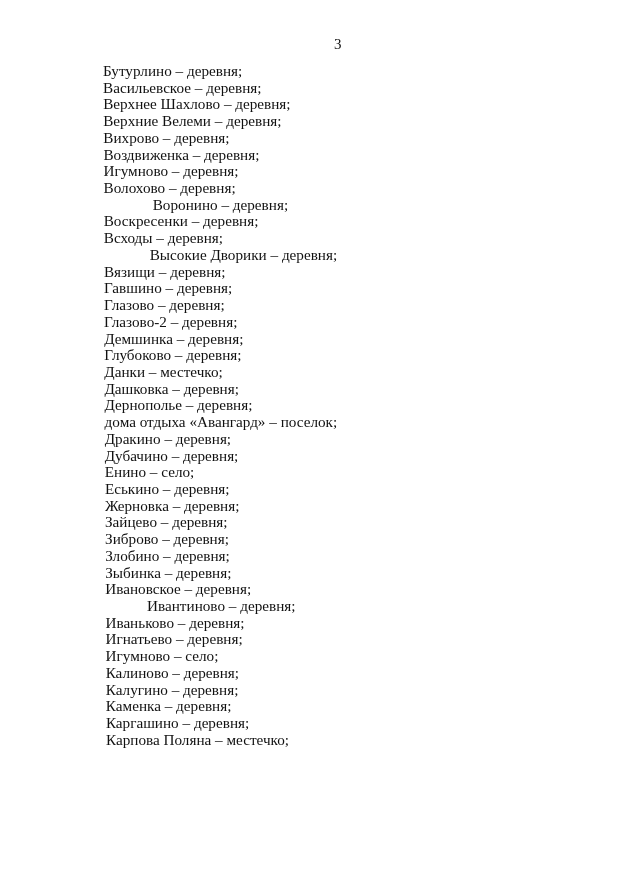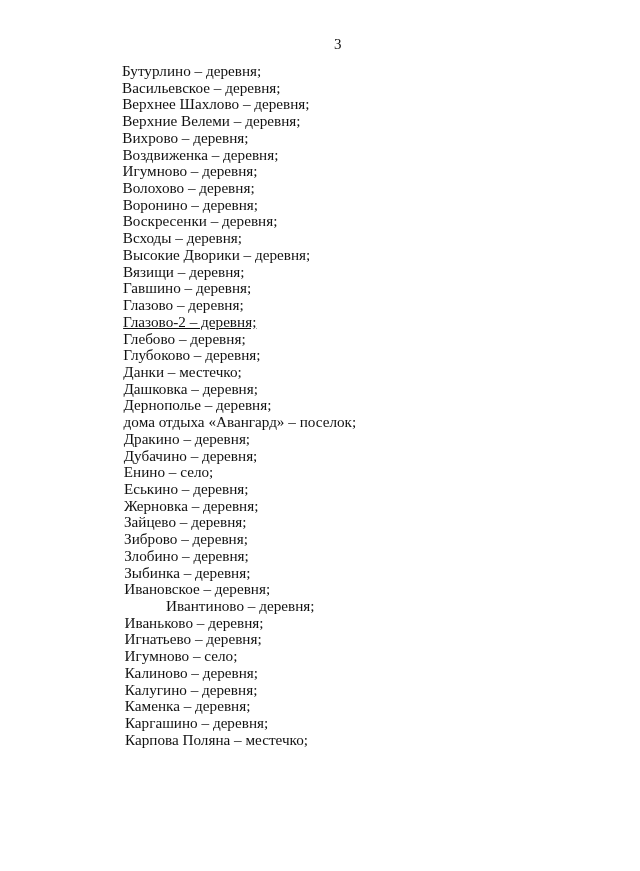--- a/index.html
+++ b/index.html
@@ -18,21 +18,21 @@
     .page-number {
       position: absolute;
       top: 35px;
       left: 334px;
       font-size: 15px;
       line-height: 18px;
     }
     .entry-list {
       position: absolute;
       top: 63px;
-      left: 122px;
+      left: 103px;
       margin: 0;
       padding: 0;
       list-style: none;
     }
     .entry {
       font-size: 15.2px;
       line-height: 16.72px;
       white-space: nowrap;
       height: 16.72px;
     }
@@ -44,29 +44,29 @@
   <div class="page-number">3</div>
   <ul class="entry-list">
       <li class="entry" style="padding-left: 0px;">Бутурлино – деревня;</li>
       <li class="entry" style="padding-left: 0.07px;">Васильевское – деревня;</li>
       <li class="entry" style="padding-left: 0.14px;">Верхнее Шахлово – деревня;</li>
       <li class="entry" style="padding-left: 0.21px;">Верхние Велеми – деревня;</li>
       <li class="entry" style="padding-left: 0.35px;">Вихрово – деревня;</li>
       <li class="entry" style="padding-left: 0.42px;">Воздвиженка – деревня;</li>
       <li class="entry" style="padding-left: 0.49px;">Игумново – деревня;</li>
       <li class="entry" style="padding-left: 0.56px;">Волохово – деревня;</li>
-      <li class="entry" style="padding-left: 0.63px;">Воронино – деревня;</li>
+      <li class="entry" style="padding-left: 0.63px; text-align: center;">Воронино – деревня;</li>
       <li class="entry" style="padding-left: 0.7px;">Воскресенки – деревня;</li>
       <li class="entry" style="padding-left: 0.77px;">Всходы – деревня;</li>
-      <li class="entry" style="padding-left: 0.84px;">Высокие Дворики – деревня;</li>
+      <li class="entry" style="padding-left: 0.84px; text-align: right;">Высокие Дворики – деревня;</li>
       <li class="entry" style="padding-left: 0.91px;">Вязищи – деревня;</li>
       <li class="entry" style="padding-left: 0.98px;">Гавшино – деревня;</li>
       <li class="entry" style="padding-left: 1.05px;">Глазово – деревня;</li>
-      <li class="entry" style="padding-left: 1.12px; text-decoration: underline;">Глазово-2 – деревня;</li>
-      <li class="entry" style="padding-left: 1.19px;">Глебово – деревня;</li>
+      <li class="entry" style="padding-left: 1.12px;">Глазово-2 – деревня;</li>
+      <li class="entry" style="padding-left: 1.19px;">Демшинка – деревня;</li>
       <li class="entry" style="padding-left: 1.26px;">Глубоково – деревня;</li>
       <li class="entry" style="padding-left: 1.33px;">Данки – местечко;</li>
       <li class="entry" style="padding-left: 1.4px;">Дашковка – деревня;</li>
       <li class="entry" style="padding-left: 1.54px;">Дернополье – деревня;</li>
       <li class="entry" style="padding-left: 1.61px;">дома отдыха «Авангард» – поселок;</li>
       <li class="entry" style="padding-left: 1.68px;">Дракино – деревня;</li>
       <li class="entry" style="padding-left: 1.75px;">Дубачино – деревня;</li>
       <li class="entry" style="padding-left: 1.82px;">Енино – село;</li>
       <li class="entry" style="padding-left: 1.89px;">Еськино – деревня;</li>
       <li class="entry" style="padding-left: 1.96px;">Жерновка – деревня;</li>

